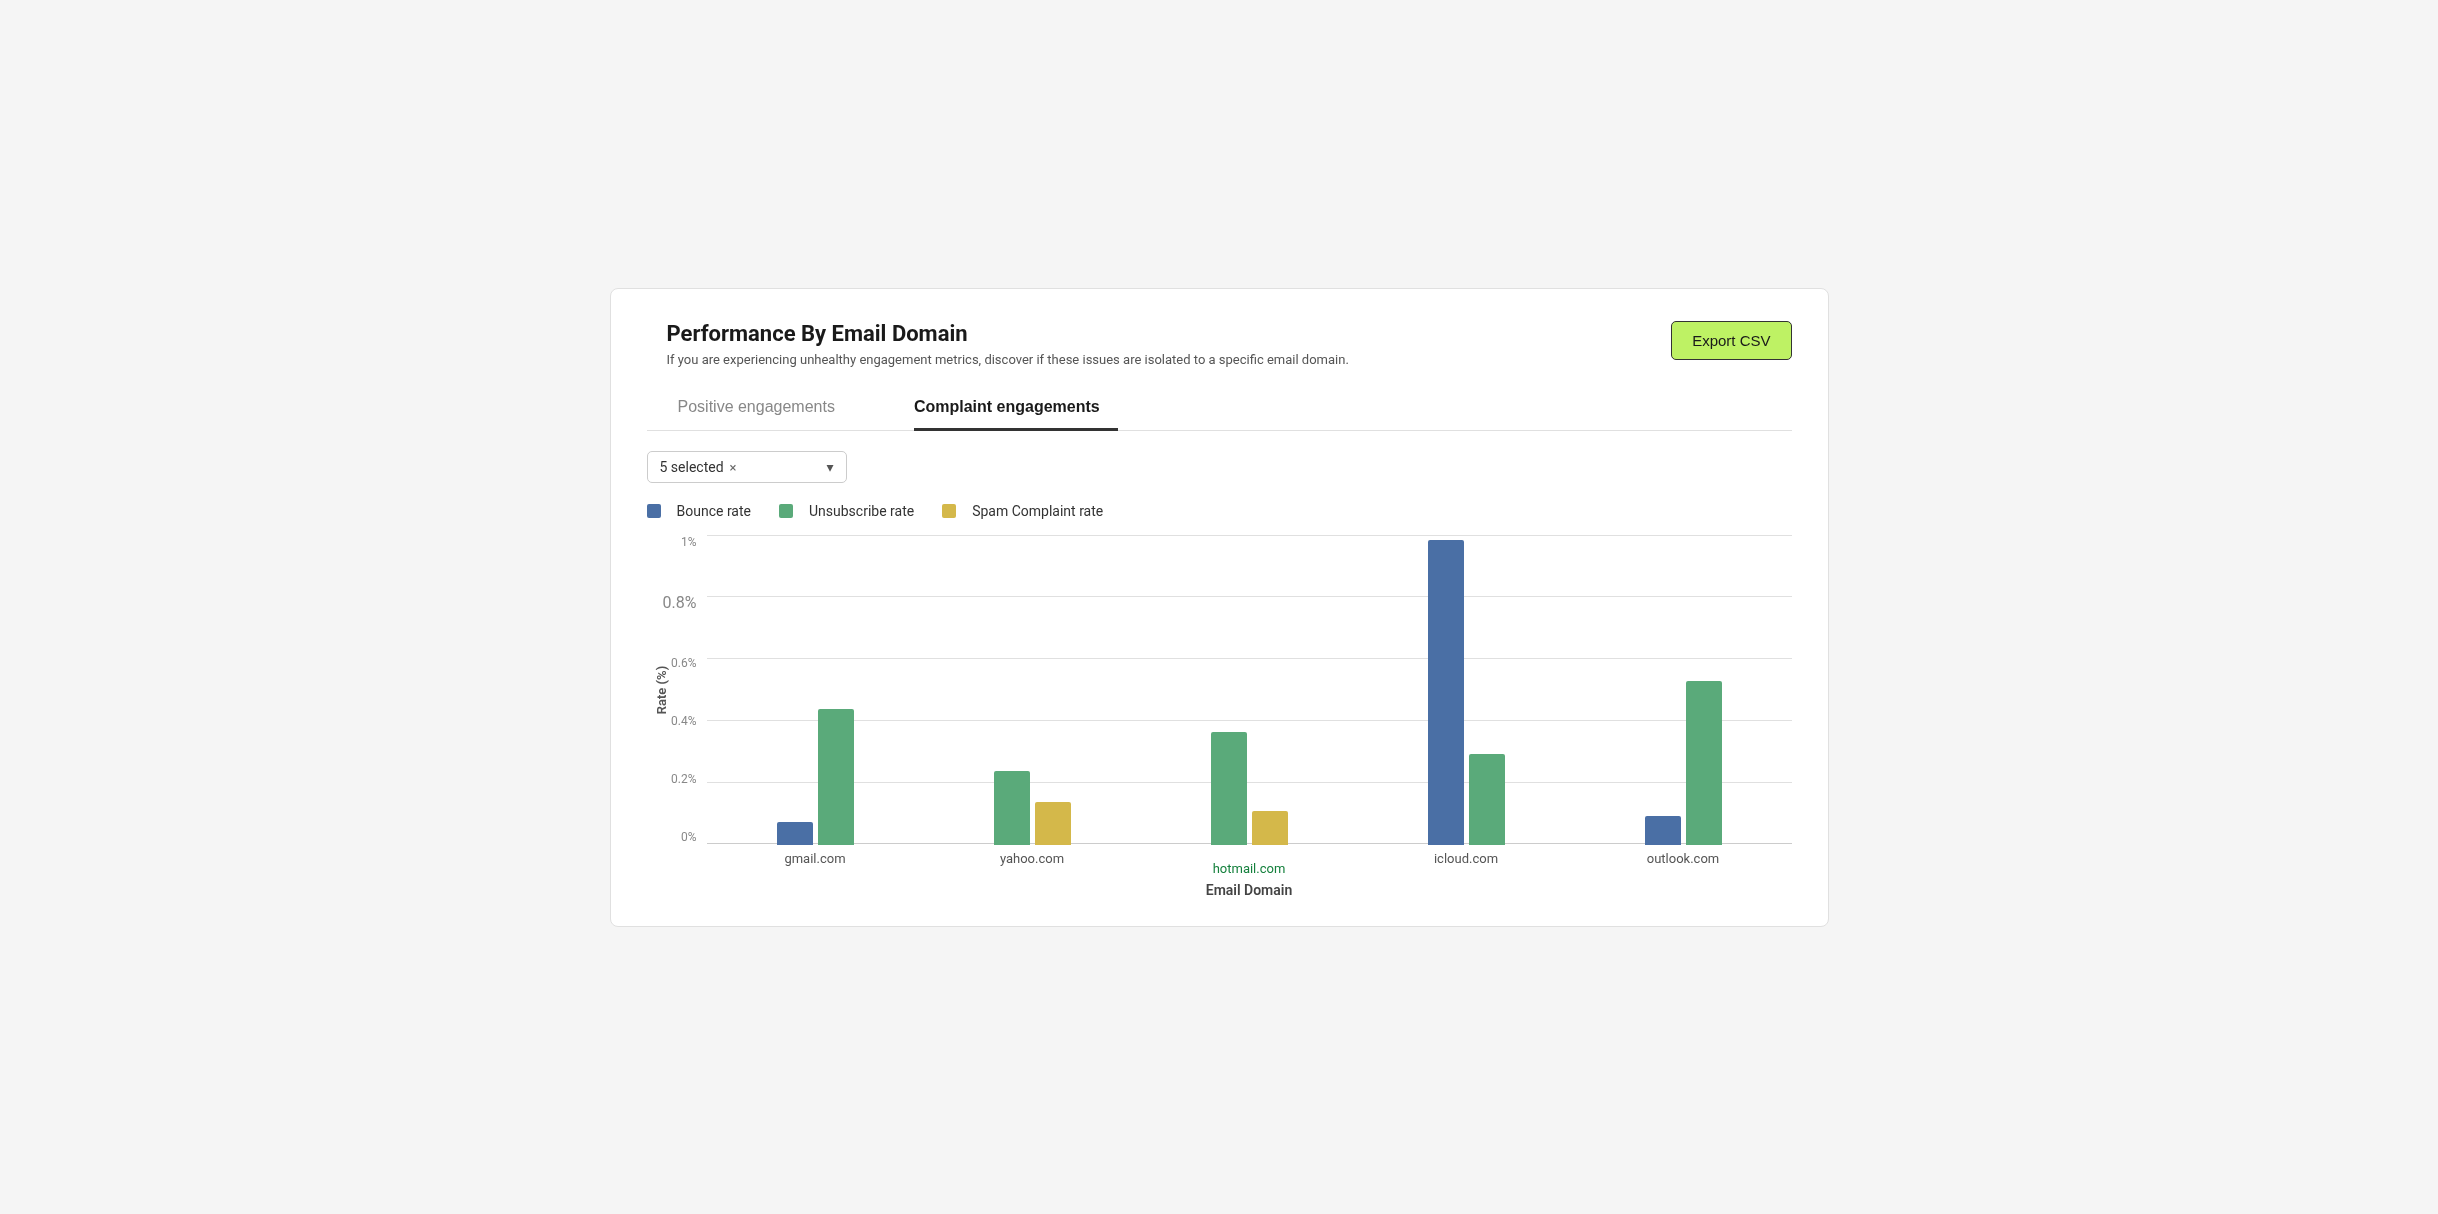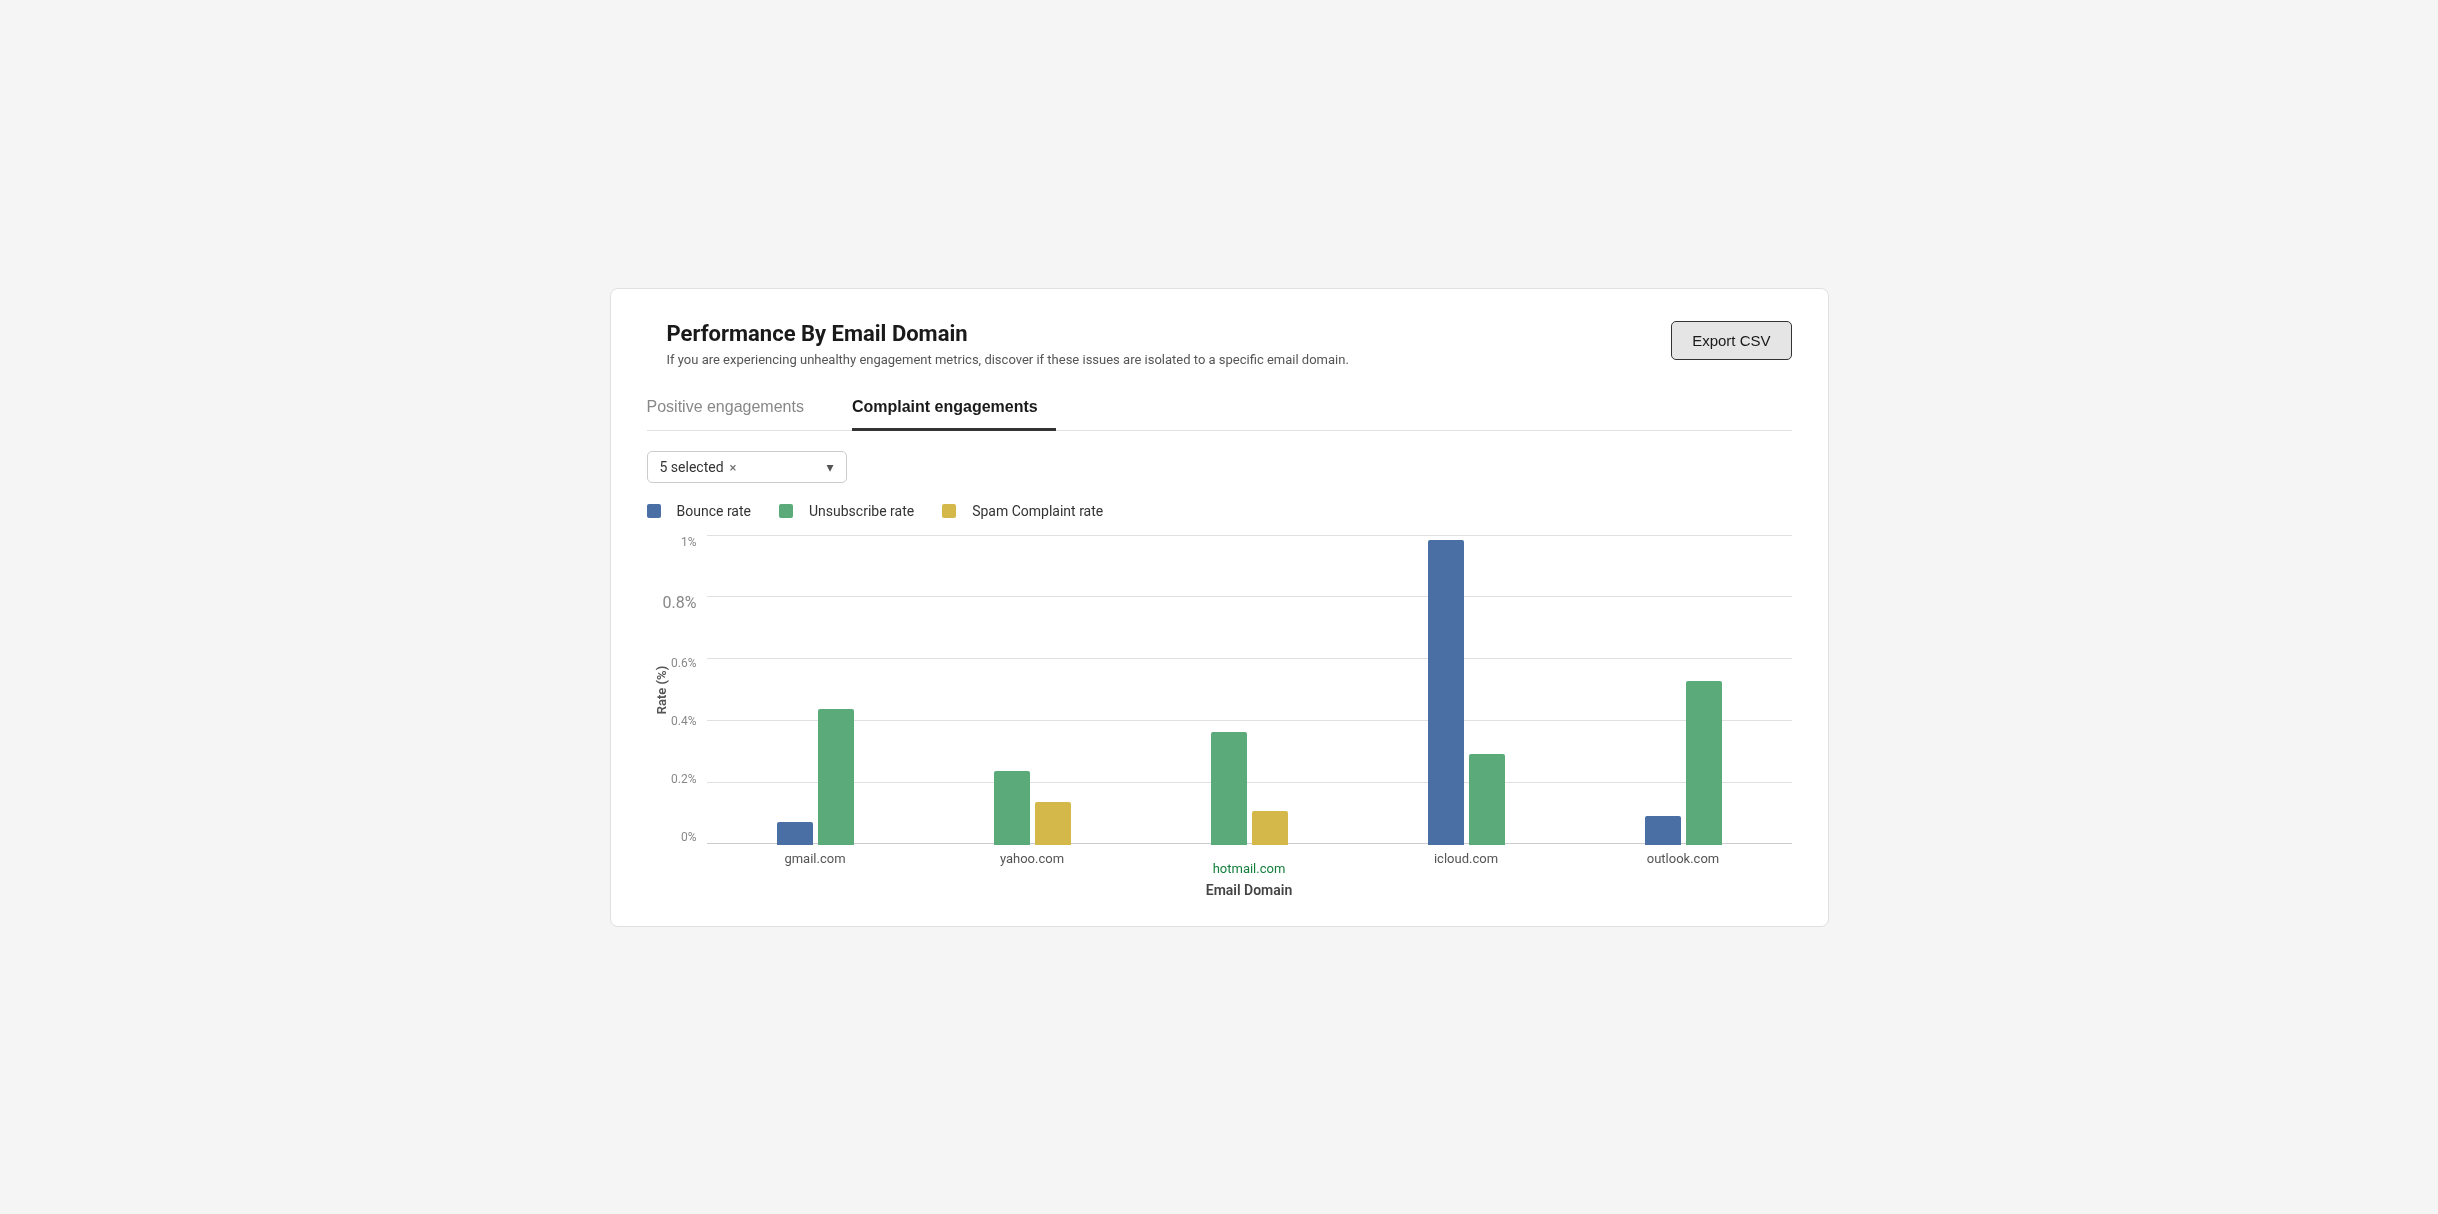--- a/index.html
+++ b/index.html
@@ -34,21 +34,21 @@
       font-weight: 700;
       color: #1a1a1a;
       margin-bottom: 6px;
     }
     .subtitle {
       font-size: 13px;
       color: #555;
     }
     .export-btn {
       border: 1.5px solid #333;
-      background: #e5e5e5;
+      background: #bef264;
       border-radius: 5px;
       padding: 10px 20px;
       font-size: 15px;
       font-weight: 500;
       cursor: pointer;
       white-space: nowrap;
       color: #1a1a1a;
     }
 
     .tabs {
@@ -63,20 +63,21 @@
       color: #888;
       cursor: pointer;
       margin-right: 30px;
       border-bottom: 3px solid transparent;
       position: relative;
       top: 1px;
       background: none;
       border-top: none;
       border-left: none;
       border-right: none;
+      margin-left: 31px;
     }
     .tab.active {
       color: #1a1a1a;
       font-weight: 600;
       border-bottom: 3px solid #333;
     }
 
     .filter-row {
       margin-bottom: 20px;
     }

